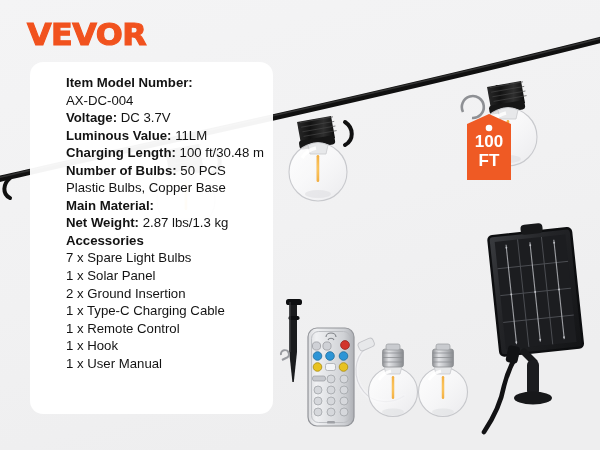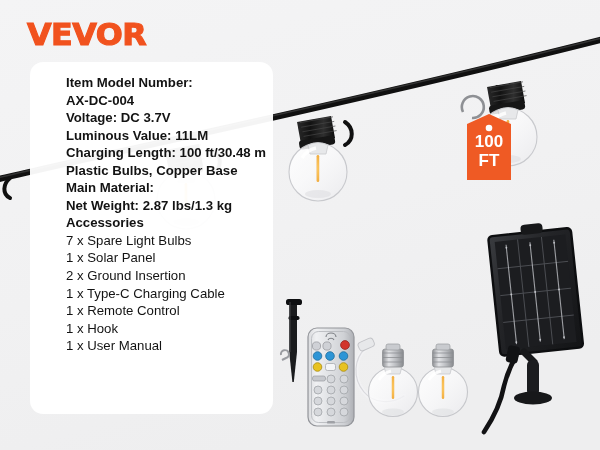--- a/index.html
+++ b/index.html
@@ -38,21 +38,21 @@
   .spec-list{
     position:absolute;left:16px;top:12px;right:6px;
     font-size:13.2px;
     line-height:17.55px;
     color:#131313;
     font-family:"Liberation Sans", sans-serif;
     margin-left:20px;
   }
   .line{white-space:nowrap;}
   .line b{font-weight:bold;}
-  .line span{font-weight:bold;}
+  .line span{font-weight:normal;}
   .acc-head{font-weight:bold;}
 </style>
 </head>
 <body>
 
 <div id="stage">
 
   <div class="photo">
     <svg width="600" height="450" viewBox="0 0 600 450" xmlns="http://www.w3.org/2000/svg">
       <defs>
@@ -297,20 +297,21 @@
 
   <div class="logo">VEVOR</div>
 
   <div class="spec-card">
     <div class="spec-list" id="spec-list">
         <div class="line"><b>Item Model Number:</b></div>
         <div class="line"><span>AX-DC-004</span></div>
         <div class="line"><b>Voltage:</b><span> DC 3.7V</span></div>
         <div class="line"><b>Luminous Value:</b><span> 11LM</span></div>
         <div class="line"><b>Charging Length:</b><span> 100 ft/30.48 m</span></div>
+        <div class="line"><b>Number of Bulbs:</b><span> 50 PCS</span></div>
         <div class="line"><span>Plastic Bulbs, Copper Base</span></div>
         <div class="line"><b>Main Material:</b></div>
         <div class="line"><b>Net Weight:</b><span> 2.87 lbs/1.3 kg</span></div>
         <div class="line acc-head">Accessories</div>
         <div class="line">7 x Spare Light Bulbs</div>
         <div class="line">1 x Solar Panel</div>
         <div class="line">2 x Ground Insertion</div>
         <div class="line">1 x Type-C Charging Cable</div>
         <div class="line">1 x Remote Control</div>
         <div class="line">1 x Hook</div>

